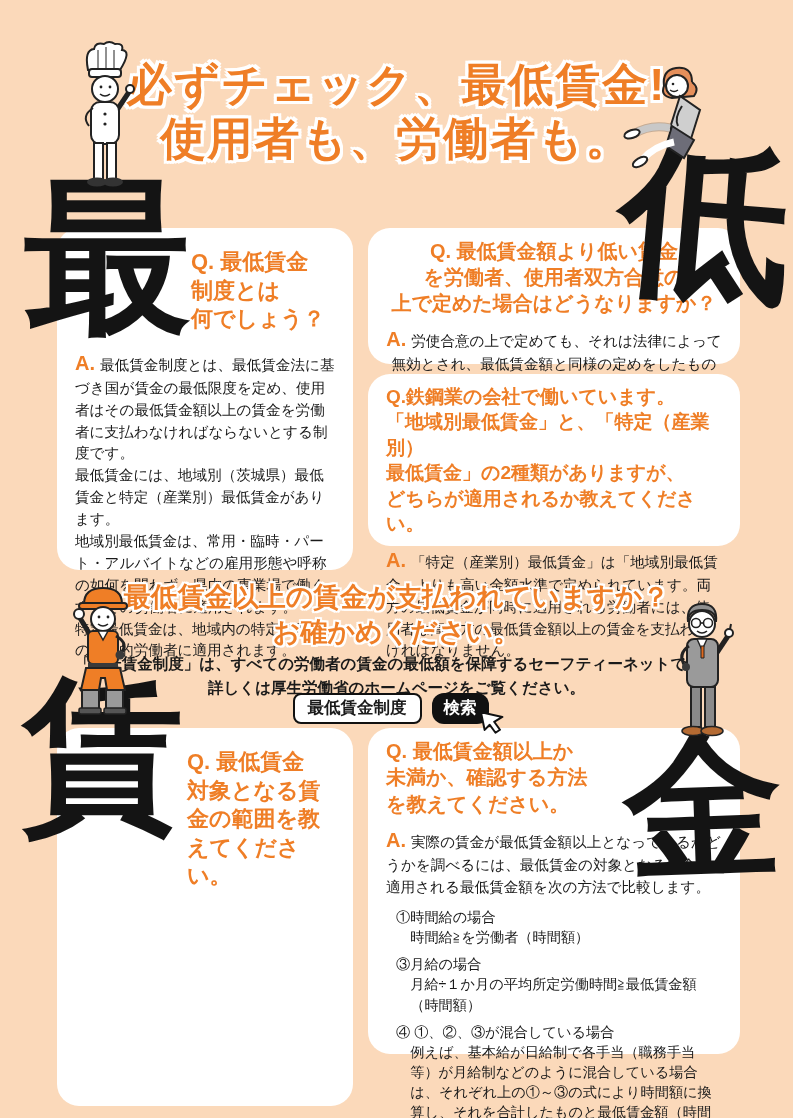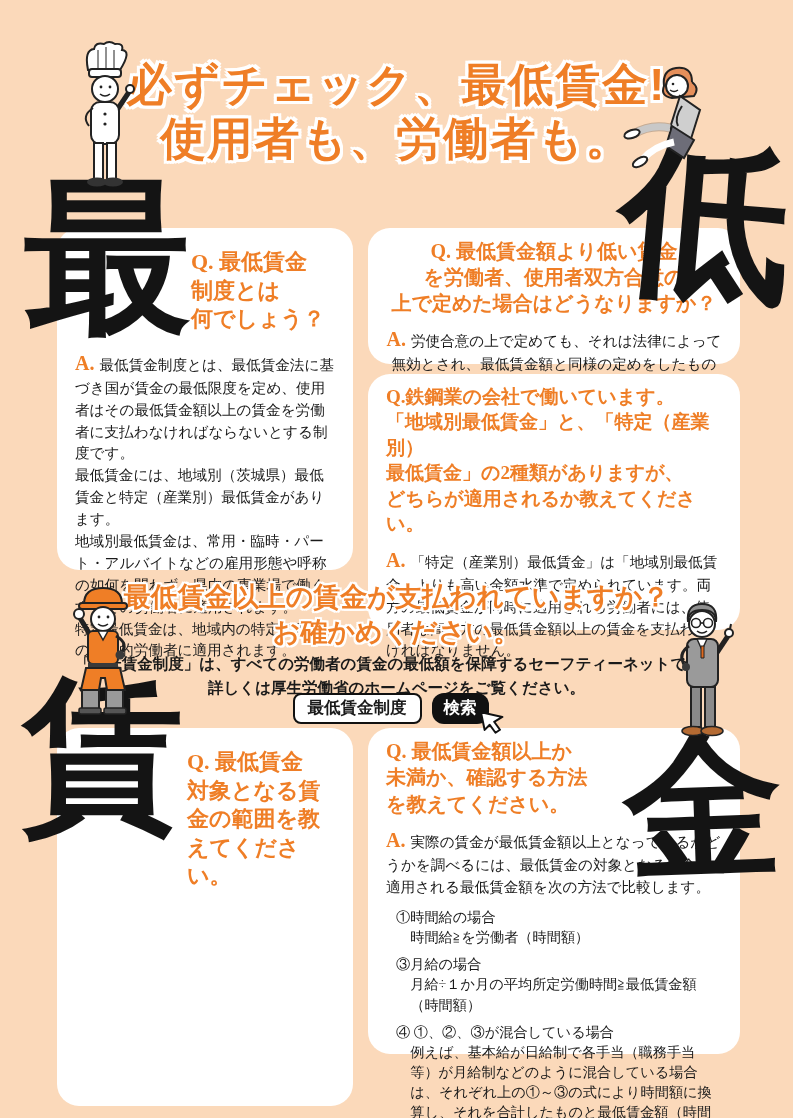--- a/index.html
+++ b/index.html
@@ -33,25 +33,25 @@
   .kanji-br{ left:624px; top:730px; font-size:158px; transform:rotate(-2deg); }
 
   .illu{ position:absolute; z-index:4; }
   .illu-chef{ left:56px; top:40px; }
   .illu-woman{ left:620px; top:62px; }
   .illu-worker{ left:48px; top:582px; }
   .illu-businessman{ left:646px; top:596px; }
 
   .qa-box{
     position:absolute; background:#fff; border-radius:22px;
-    z-index:1; box-sizing:border-box; padding:14px 18px;font-family:Liberation Serif, serif;
+    z-index:1; box-sizing:border-box; padding:14px 18px;
   }
   .box1{ left:57px;  top:228px; width:296px; height:342px; }
   .box2{ left:368px; top:228px; width:372px; height:136px; padding-top:10px;text-align:center; }
-  .box3{ left:368px; top:374px; width:372px; height:256px; padding-top:10px; }
+  .box3{ left:368px; top:374px; width:372px; height:172px; padding-top:10px; }
   .box4{ left:57px;  top:728px; width:296px; height:378px; }
   .box5{ left:368px; top:728px; width:372px; height:326px; padding-top:10px; }
 
   .q{ color:#EF7E26; font-weight:bold; white-space:pre-line; }
   .box1 .q{ font-size:22px; line-height:1.3;  margin-left:116px; margin-top:6px; }
   .box2 .q{ font-size:20px; line-height:1.3; }
   .box3 .q{ font-size:19px; line-height:1.34; }
   .box4 .q{ font-size:22px; line-height:1.3;  margin-left:112px; margin-top:6px; }
   .box5 .q{ font-size:20px; line-height:1.32; }
 

